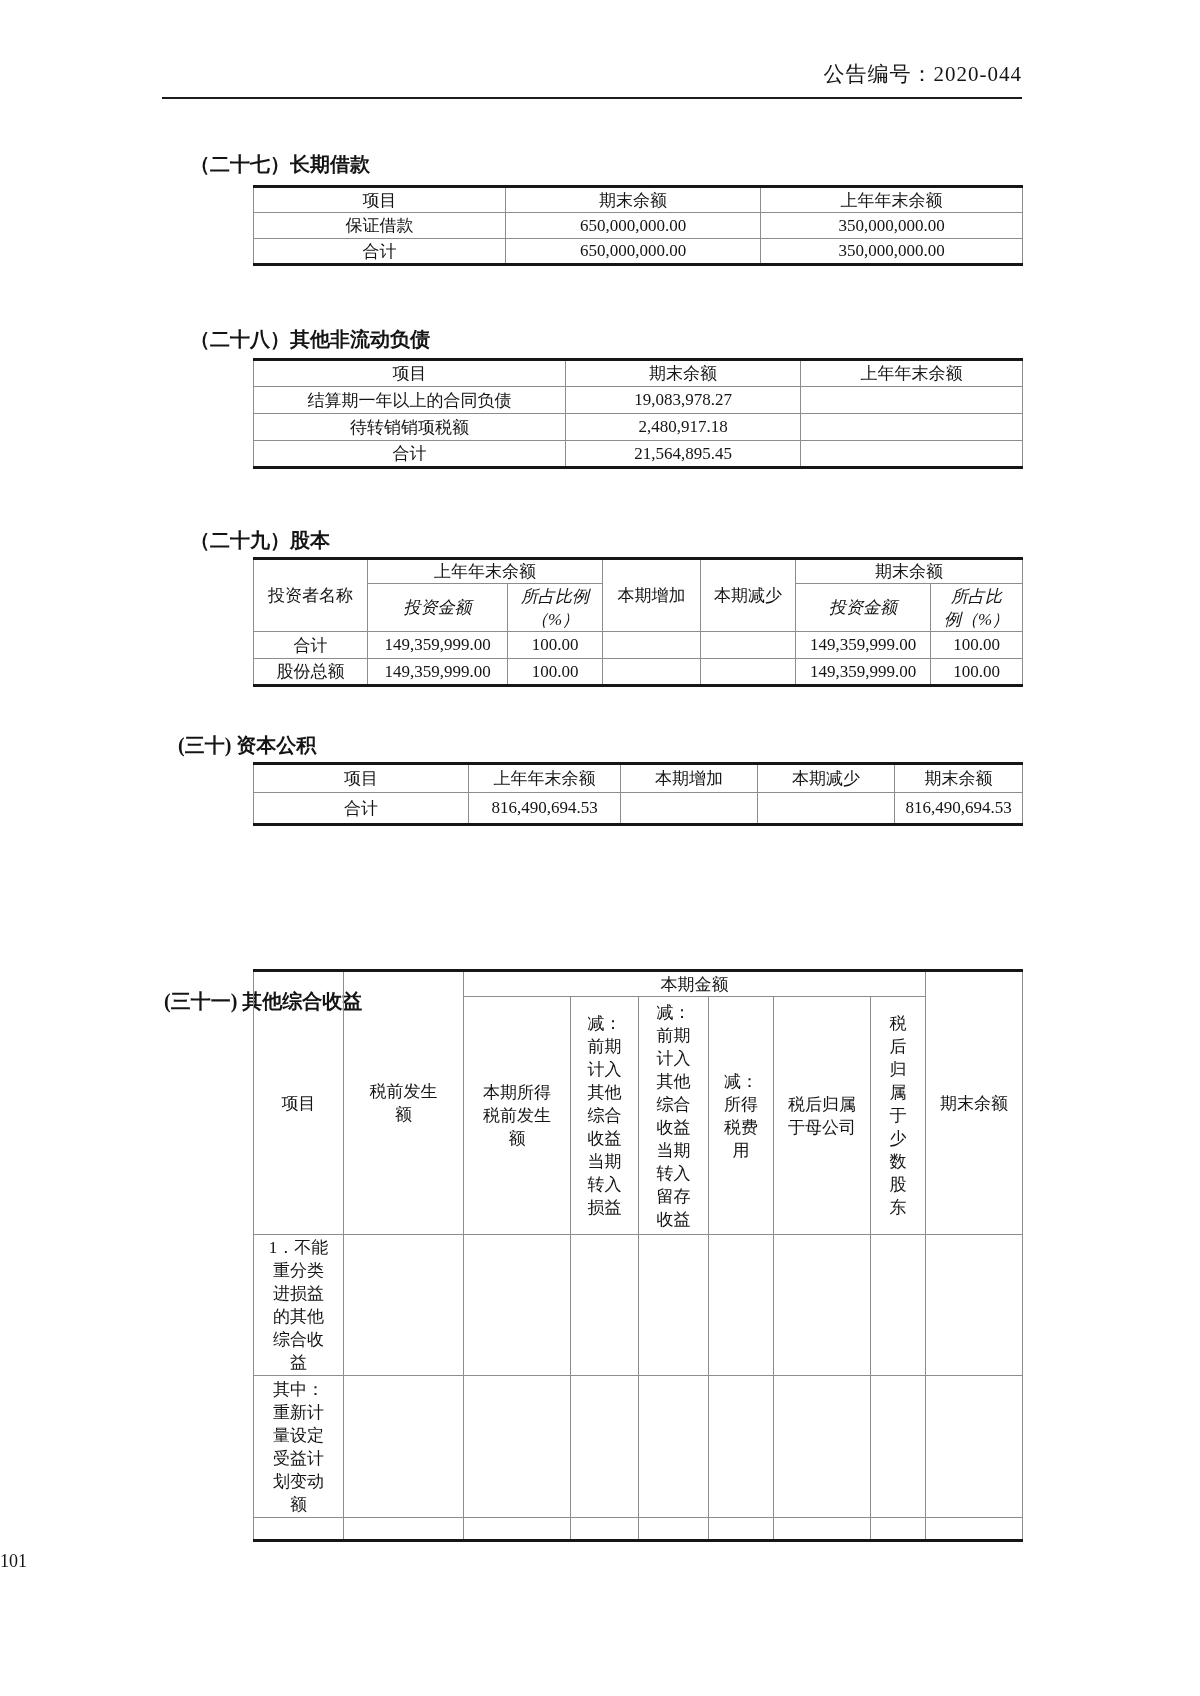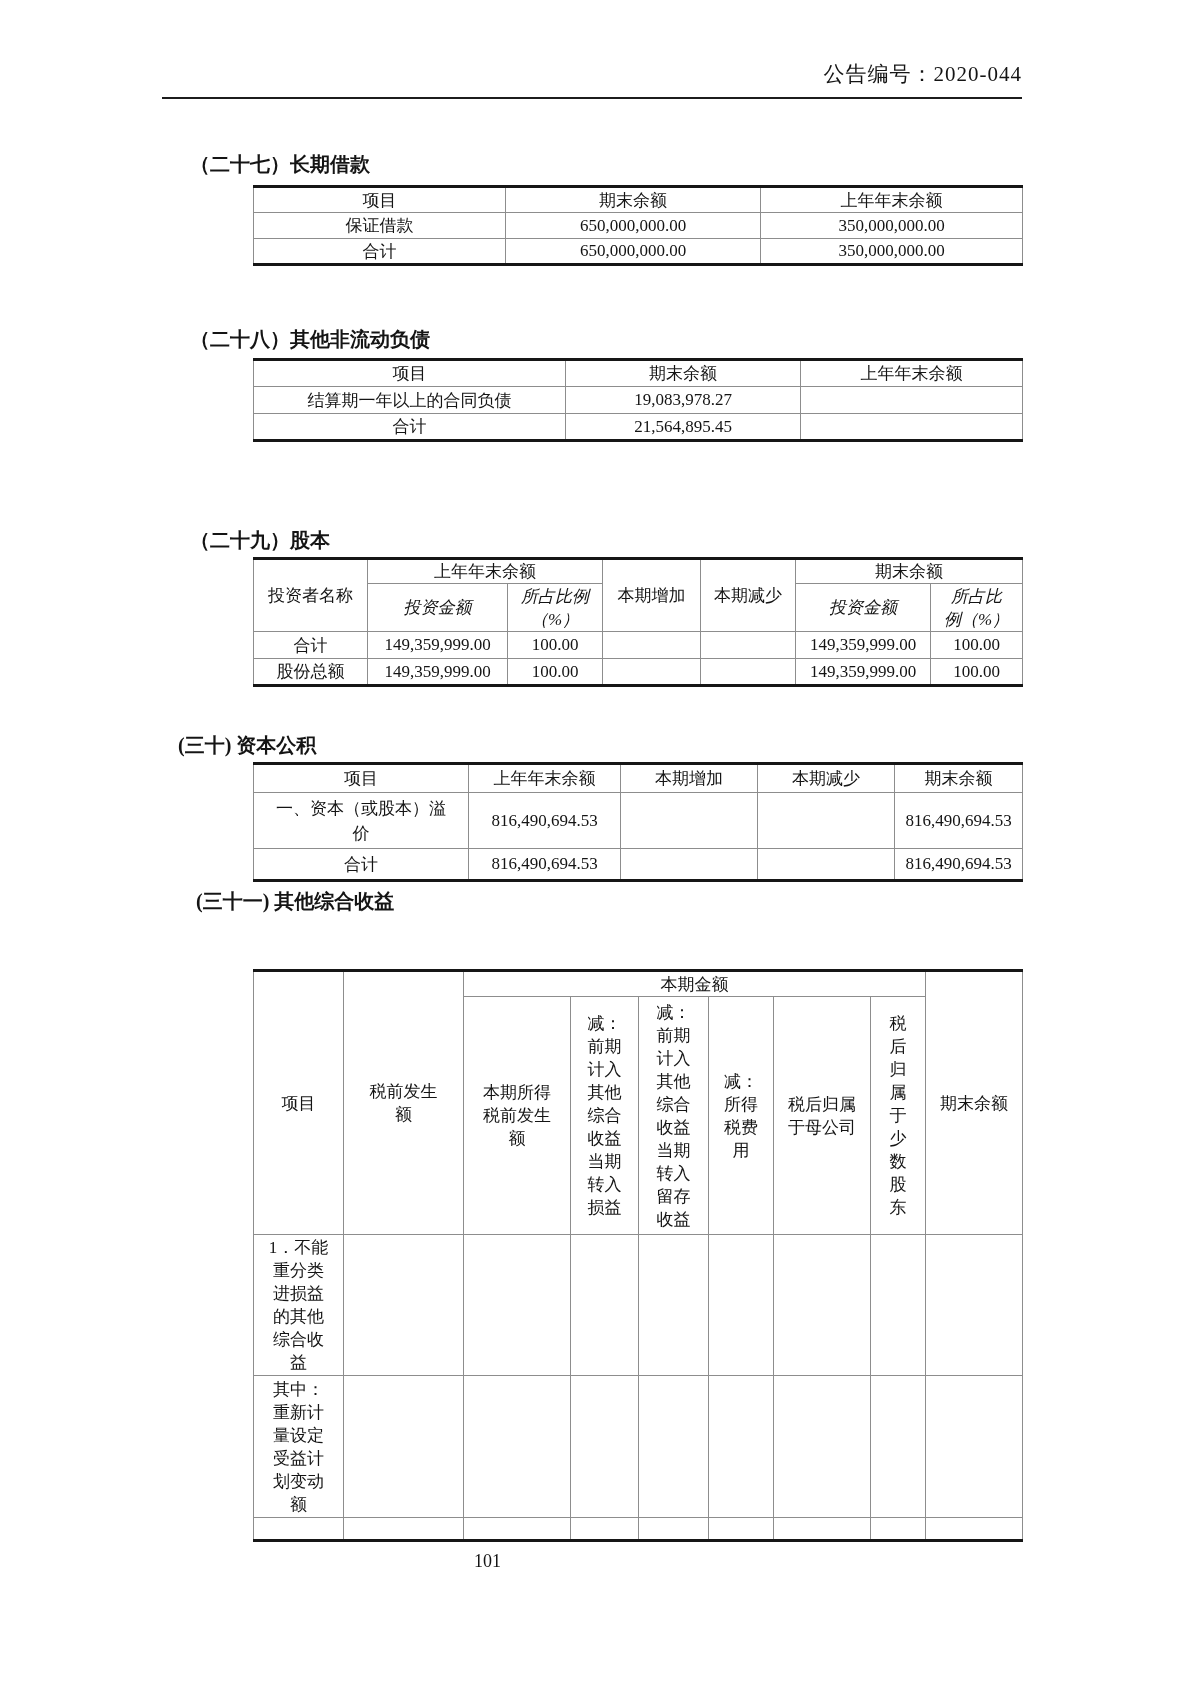--- a/index.html
+++ b/index.html
@@ -8,21 +8,21 @@
     font-family:"Liberation Serif","DejaVu Serif",serif; color:#141414;
     overflow:hidden;
   }
   .hdr-right { position:absolute; top:60px; right:178px; font-size:21px; letter-spacing:1px; }
   .hdr-rule  { position:absolute; top:97px; left:162px; width:860px; height:2px; background:#1c1c1c; }
   .sec-title { position:absolute; margin:0; font-size:20px; font-weight:700; white-space:nowrap; }
   .t27 { top:151px; left:190px;text-align:right; }
   .t28 { top:326px; left:190px; }
   .t29 { top:527px; left:190px; }
   .t30 { top:732px; left:178px; }
-  .t31 { top:888px; left:164px;margin-left:32px; }
+  .t31 { top:988px; left:164px; }
 
   table.fin {
     position:absolute; left:253px; width:769px;
     border-collapse:collapse; table-layout:fixed;
     border-top:3px solid #161616; border-bottom:3px solid #161616;
     font-size:17px;
   }
   table.fin td {
     border:1px solid #8d8d8d; vertical-align:middle; overflow:hidden;
     padding:0 4px; text-align:center;
@@ -38,21 +38,21 @@
   #tbl28 { top:358px; } #tbl28 tr { height:27px; }
   #tbl29 { top:557px; }
   #tbl29 tr.h1 { height:23px; } #tbl29 tr.h2 { height:48px;font-style:italic; } #tbl29 tr.dr { height:27px; }
   #tbl30 { top:762px; }
   #tbl30 tr.hd { height:29px; } #tbl30 tr.r1 { height:56px; } #tbl30 tr.r2 { height:29px; } #tbl30 tr.r3 { height:32px; }
   #tbl30 td.wrap { white-space:pre-line; line-height:25px; }
   #tbl31 { top:969px; }
   #tbl31 tr.g  { height:26px; } #tbl31 tr.vh { height:238px; }
   #tbl31 tr.b1 { height:141px; } #tbl31 tr.b2 { height:142px; } #tbl31 tr.b3 { height:23px; }
 
-  .pagenum { position:absolute; top:1551px; left:0; width:975px; text-align:center; font-size:18px; }
+  .pagenum { position:absolute; top:1551px; left:0; width:975px; text-align:left; font-size:18px; }
 </style>
 </head>
 <body>
 
 <div class="page">
 
   <div class="hdr-right">公告编号：2020-044</div>
   <div class="hdr-rule"></div>
 
   <h2 class="sec-title t27">（二十七）长期借款</h2>
@@ -90,20 +90,25 @@
       </colgroup>
     <tbody>
         <tr>
       <td>项目</td>
       <td>期末余额</td>
       <td>上年年末余额</td>
     </tr>
     <tr>
       <td class="lab">结算期一年以上的合同负债</td>
       <td class="num">19,083,978.27</td>
+      <td class="num"></td>
+    </tr>
+    <tr>
+      <td class="lab">待转销销项税额</td>
+      <td class="num">2,480,917.18</td>
       <td class="num"></td>
     </tr>
     <tr>
       <td>合计</td>
       <td class="num">21,564,895.45</td>
       <td class="num"></td>
     </tr>
   </tbody>
     </table>
 
@@ -164,28 +169,20 @@
       <col style="width:137px">
         <col style="width:128px">
     </colgroup>
     <tbody>
         <tr class="hd">
       <td>项目</td>
       <td>上年年末余额</td>
       <td>本期增加</td>
       <td>本期减少</td>
       <td>期末余额</td>
-    </tr>
-    <tr class="r1">
-      <td class="lab2 wrap">一、资本（或股本）溢
-价</td>
-      <td class="num">816,490,694.53</td>
-      <td></td>
-      <td></td>
-      <td class="num">816,490,694.53</td>
     </tr>
     <tr class="r3">
       <td>合计</td>
       <td class="num">816,490,694.53</td>
       <td></td>
       <td></td>
       <td class="num">816,490,694.53</td>
     </tr>
   </tbody>
     </table>

